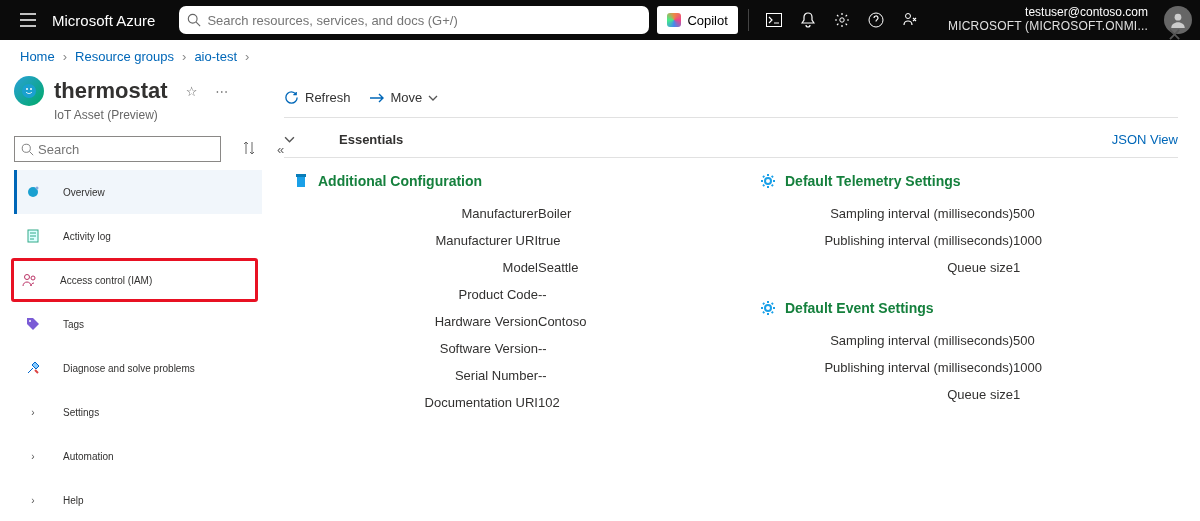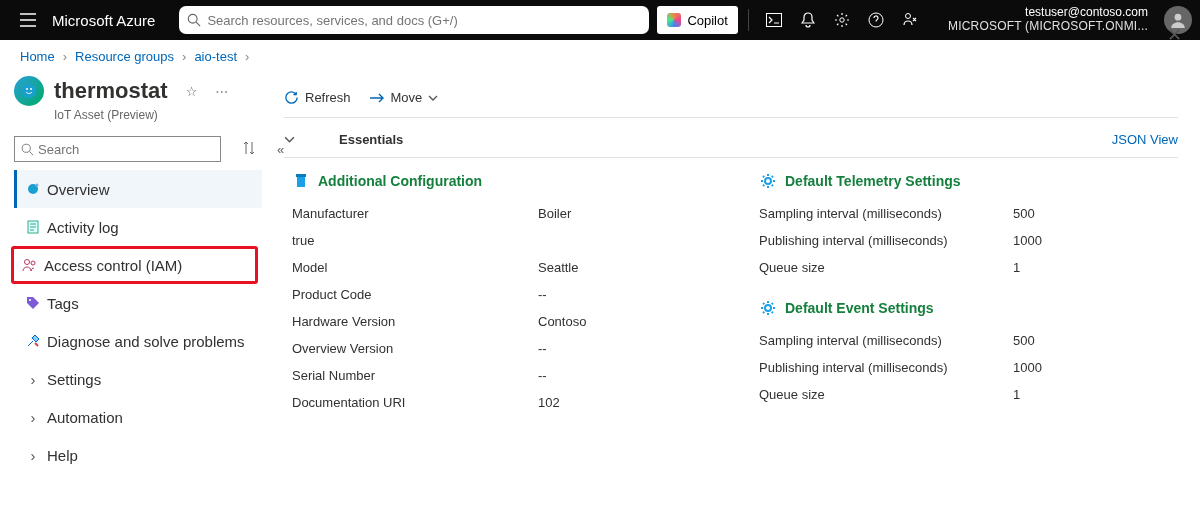--- a/index.html
+++ b/index.html
@@ -37,42 +37,42 @@
   .res-sub { font-size: 12px; color: #666; margin-left: 40px; margin-bottom: 14px; }
   .star { color:#666; margin-left:8px; cursor:pointer; }
   .dots { color:#666; margin-left:8px; cursor:pointer; letter-spacing:1px; }
 
   .menu-search-row { display:flex; align-items:center; gap:22px; margin-bottom:8px; }
   .menu-search { flex: 0 0 182px; height: 26px; border: 1px solid #8a8886; display:flex; align-items:center; padding:0 6px; }
   .menu-search input { border:none;outline:none;flex:1;font-size:13px; margin-left:4px;}
   .sortic, .collapseic { color:#666; cursor:pointer; }
 
   .menu { list-style:none; margin-top:2px; }
-  .menu li { height: 38px; display:flex; align-items:center; gap:6px; padding:0 8px; cursor:pointer; font-size:15px; border-left:3px solid transparent; }
+  .menu li { height: 44px; display:flex; align-items:center; gap:22px; padding:0 8px; cursor:pointer; font-size:10px; border-left:3px solid transparent; }
   .menu li.active { border-left-color:#0067b8; background:#f1f6fb; }
   .menu li.highlight { border:3px solid #e81123; border-radius:3px; margin:0 4px 0 -3px; }
   .menu .mic { width:16px; display:flex; justify-content:center; color:#555; }
   .menu .chev { color:#555; }
 
   
   .main { flex:1; padding: 6px 22px 0 22px; position:relative; }
   .close-x { position:absolute; top:-48px; right:18px; font-size:18px; color:#555; cursor:pointer; }
   .toolbar { display:flex; align-items:center; gap:18px; height:40px; border-bottom:1px solid #e1e1e1; }
   .tool { display:flex; align-items:center; gap:6px; cursor:pointer; font-size:13px; color:#333; }
   .tool svg { color:#0067b8; }
 
   .essentials-head { display:flex; align-items:center; height:36px; margin-top:4px; border-bottom:1px solid #e1e1e1;gap:40px; }
   .essentials-head .lbl { font-weight:600; margin-left:4px; }
   .json-view { margin-left:auto; color:#0067b8; cursor:pointer; font-size:13px; }
 
   .essentials-body { display:flex; gap:48px; padding:14px 0 0 8px; }
   .col { flex:1; }
   .sect-head { display:flex; align-items:center; gap:8px; color:#15803d; font-weight:600; font-size:14px; margin-bottom:10px; }
   .sect-ic { width:18px;height:18px; display:flex;align-items:center;justify-content:center; color:#1aa0e8; }
-  .kv { display:flex; height:27px; align-items:center; font-size:13px; }
+  .kv { display:flex; height:27px; align-items:center; font-size:13px;text-align:right; }
   .kv .k { width:246px; color:#323130; }
   .kv .v { color:#323130; }
   .col2 .kv .k { width:254px; }
 </style>
 </head>
 <body>
 
 <div class="topbar">
   <div class="hamburger">
     <svg width="16" height="14" viewBox="0 0 16 14">
@@ -277,36 +277,37 @@
                 <rect x="3" y="1" width="10" height="3" fill="#0a7db8"></rect>
               </svg>
             </span>
           <span>Additional Configuration</span>
         </div>
         <div class="kv">
             <span class="k">Manufacturer</span>
             <span class="v">Boiler</span>
           </div>
         <div class="kv">
+            <span class="k">Manufacturer URI</span>
             <span class="v">true</span>
           </div>
         <div class="kv">
             <span class="k">Model</span>
             <span class="v">Seattle</span>
           </div>
         <div class="kv">
             <span class="k">Product Code</span>
             <span class="v">--</span>
           </div>
         <div class="kv">
             <span class="k">Hardware Version</span>
             <span class="v">Contoso</span>
           </div>
         <div class="kv">
-            <span class="k">Overview Version</span>
+            <span class="k">Software Version</span>
             <span class="v">--</span>
           </div>
         <div class="kv">
             <span class="k">Serial Number</span>
             <span class="v">--</span>
           </div>
         <div class="kv">
             <span class="k">Documentation URI</span>
             <span class="v">102</span>
           </div>

